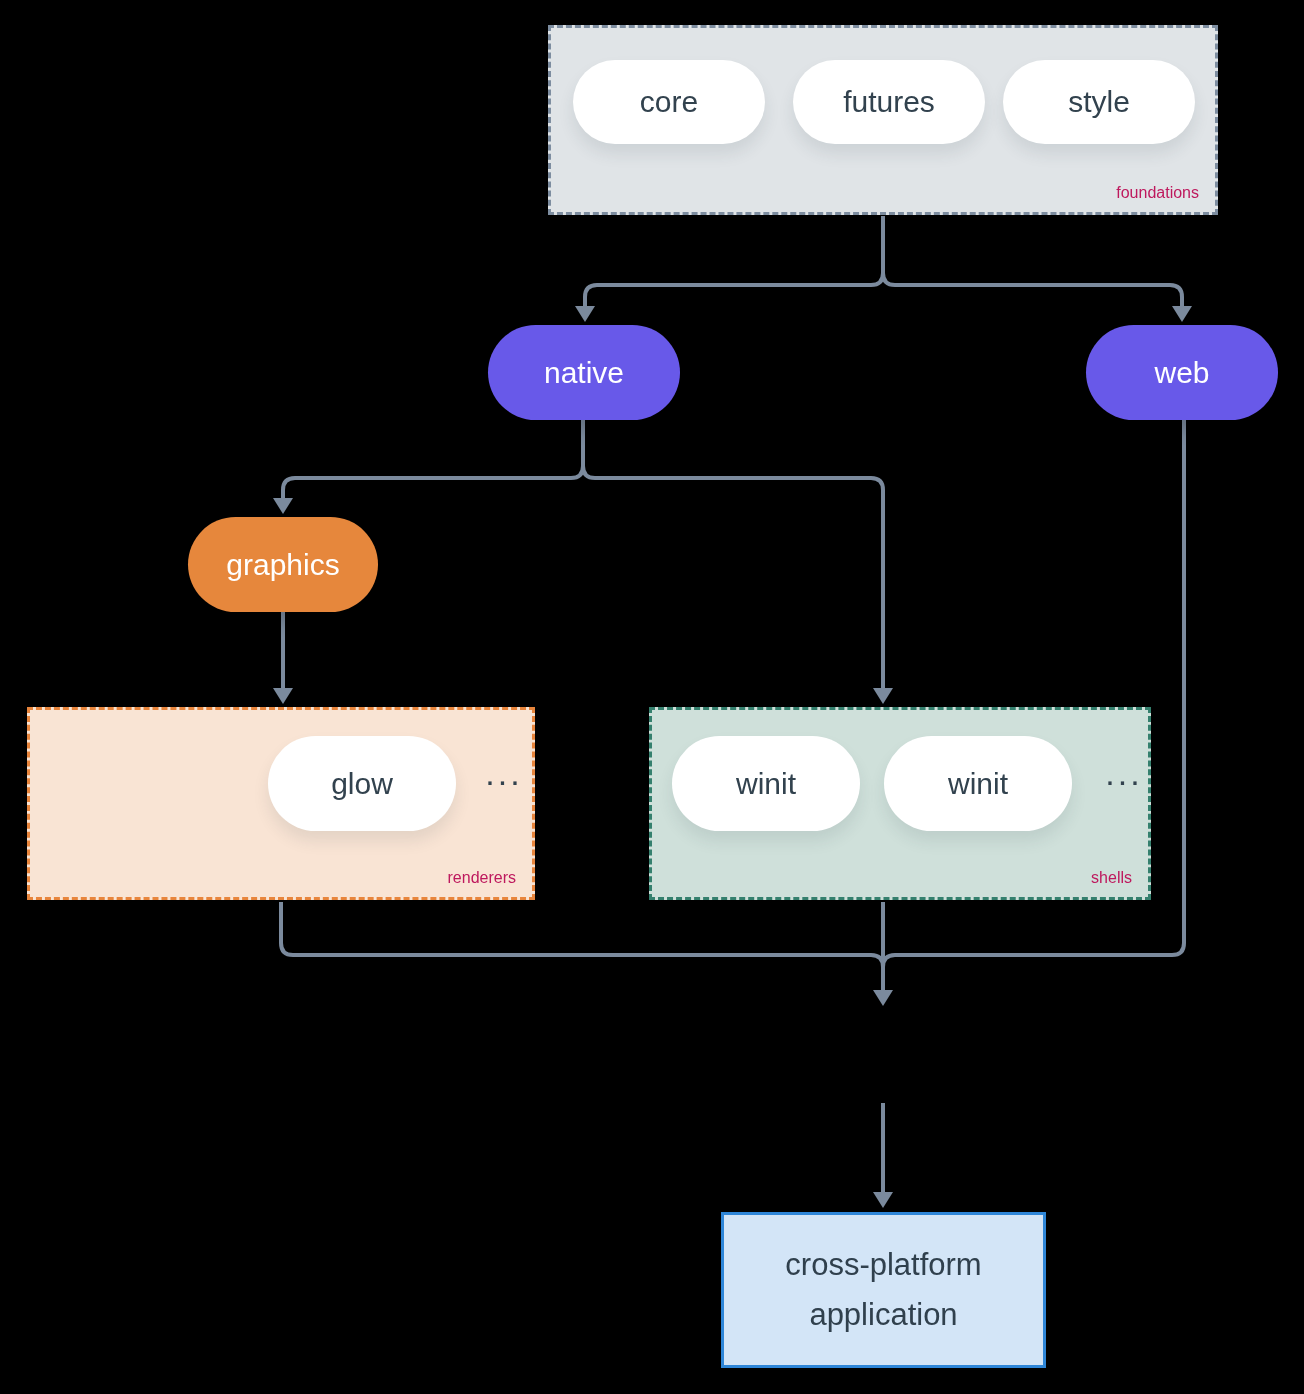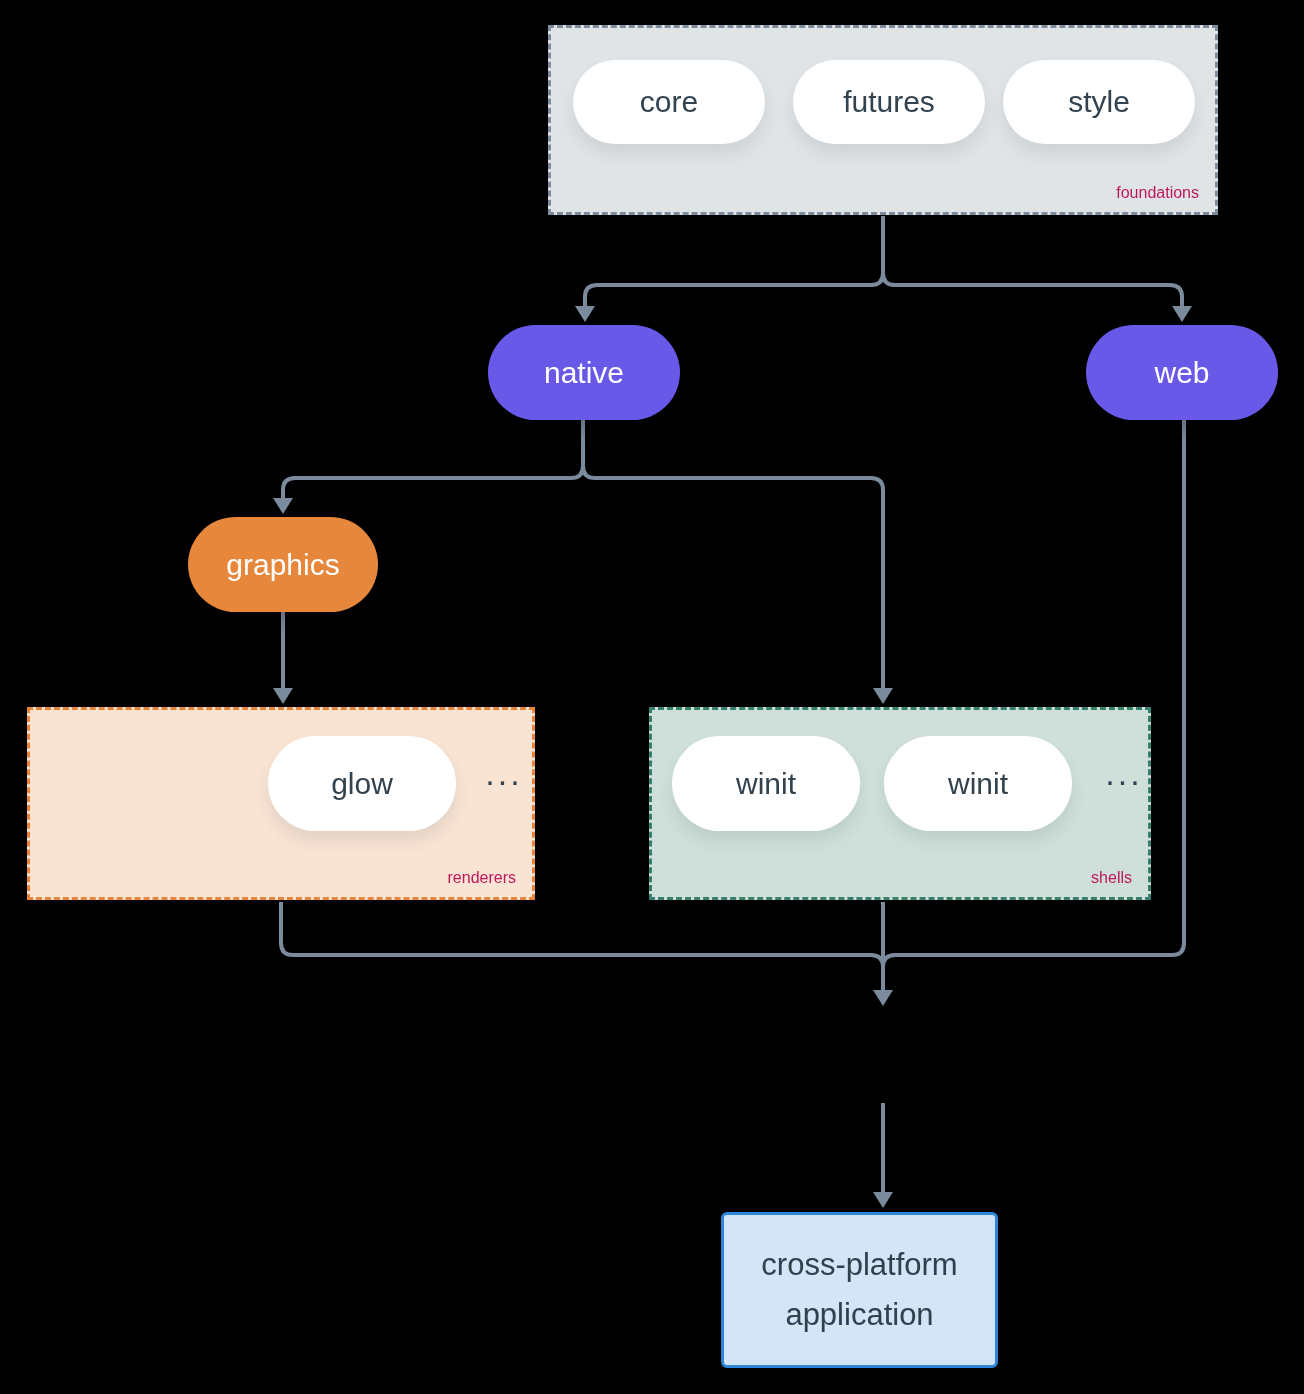--- a/index.html
+++ b/index.html
@@ -94,25 +94,25 @@
     color: #ffffff;
     box-shadow: 0 10px 16px rgba(0, 0, 0, 0.18);
   }
   .node.native   { left: 488px;  top: 325px; width: 192px; height: 95px; background: #6859e9; }
   .node.web      { left: 1086px; top: 325px; width: 192px; height: 95px; background: #6859e9; }
   .node.graphics { left: 188px;  top: 517px; width: 190px; height: 95px; background: #e6873c; }
   .node.iced     { left: 788px;  top: 1010px; width: 190px; height: 93px; background: #2e89d8; }
 
   .app-box {
     position: absolute;
-    left: 721px; top: 1212px; width: 277px; height: 156px;
+    left: 721px; top: 1212px; width: 325px; height: 156px;
     box-sizing: border-box;
     background: #d3e5f7;
     border: 3px solid #2e86d8;
-    border-radius: 6px;
+    border-radius: 0;
     display: flex;
     align-items: center;
     justify-content: center;
     text-align: center;
     font-size: 31px;
     line-height: 1.6;
     color: #30404d;
     padding: 0 20px;
   }
 </style>

